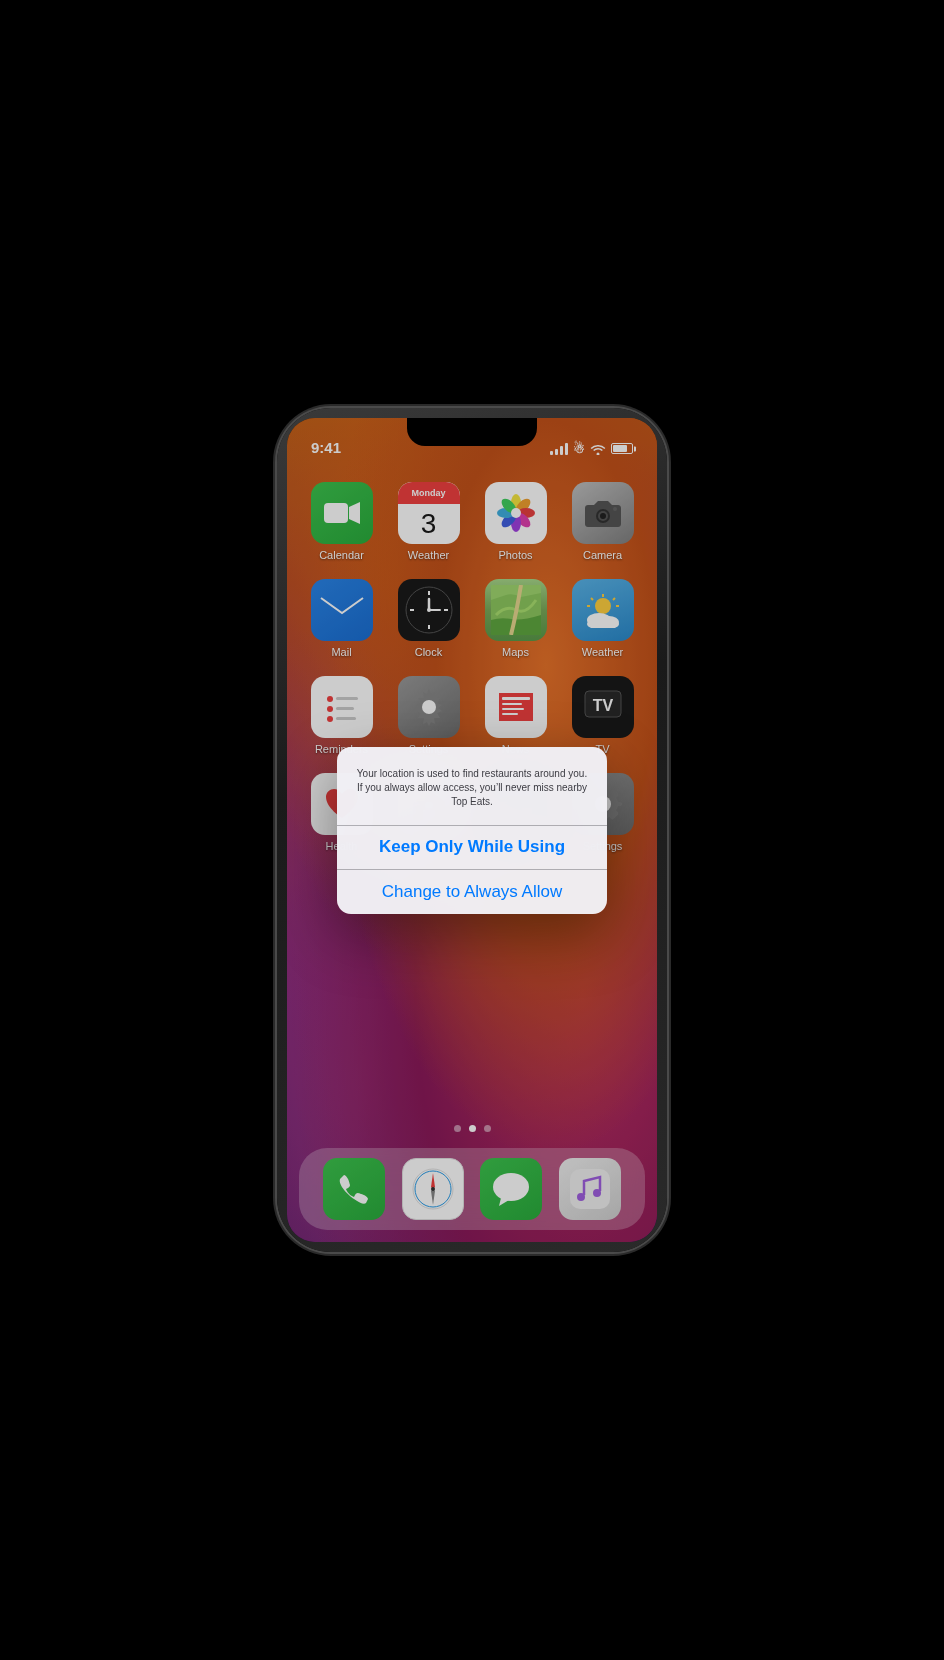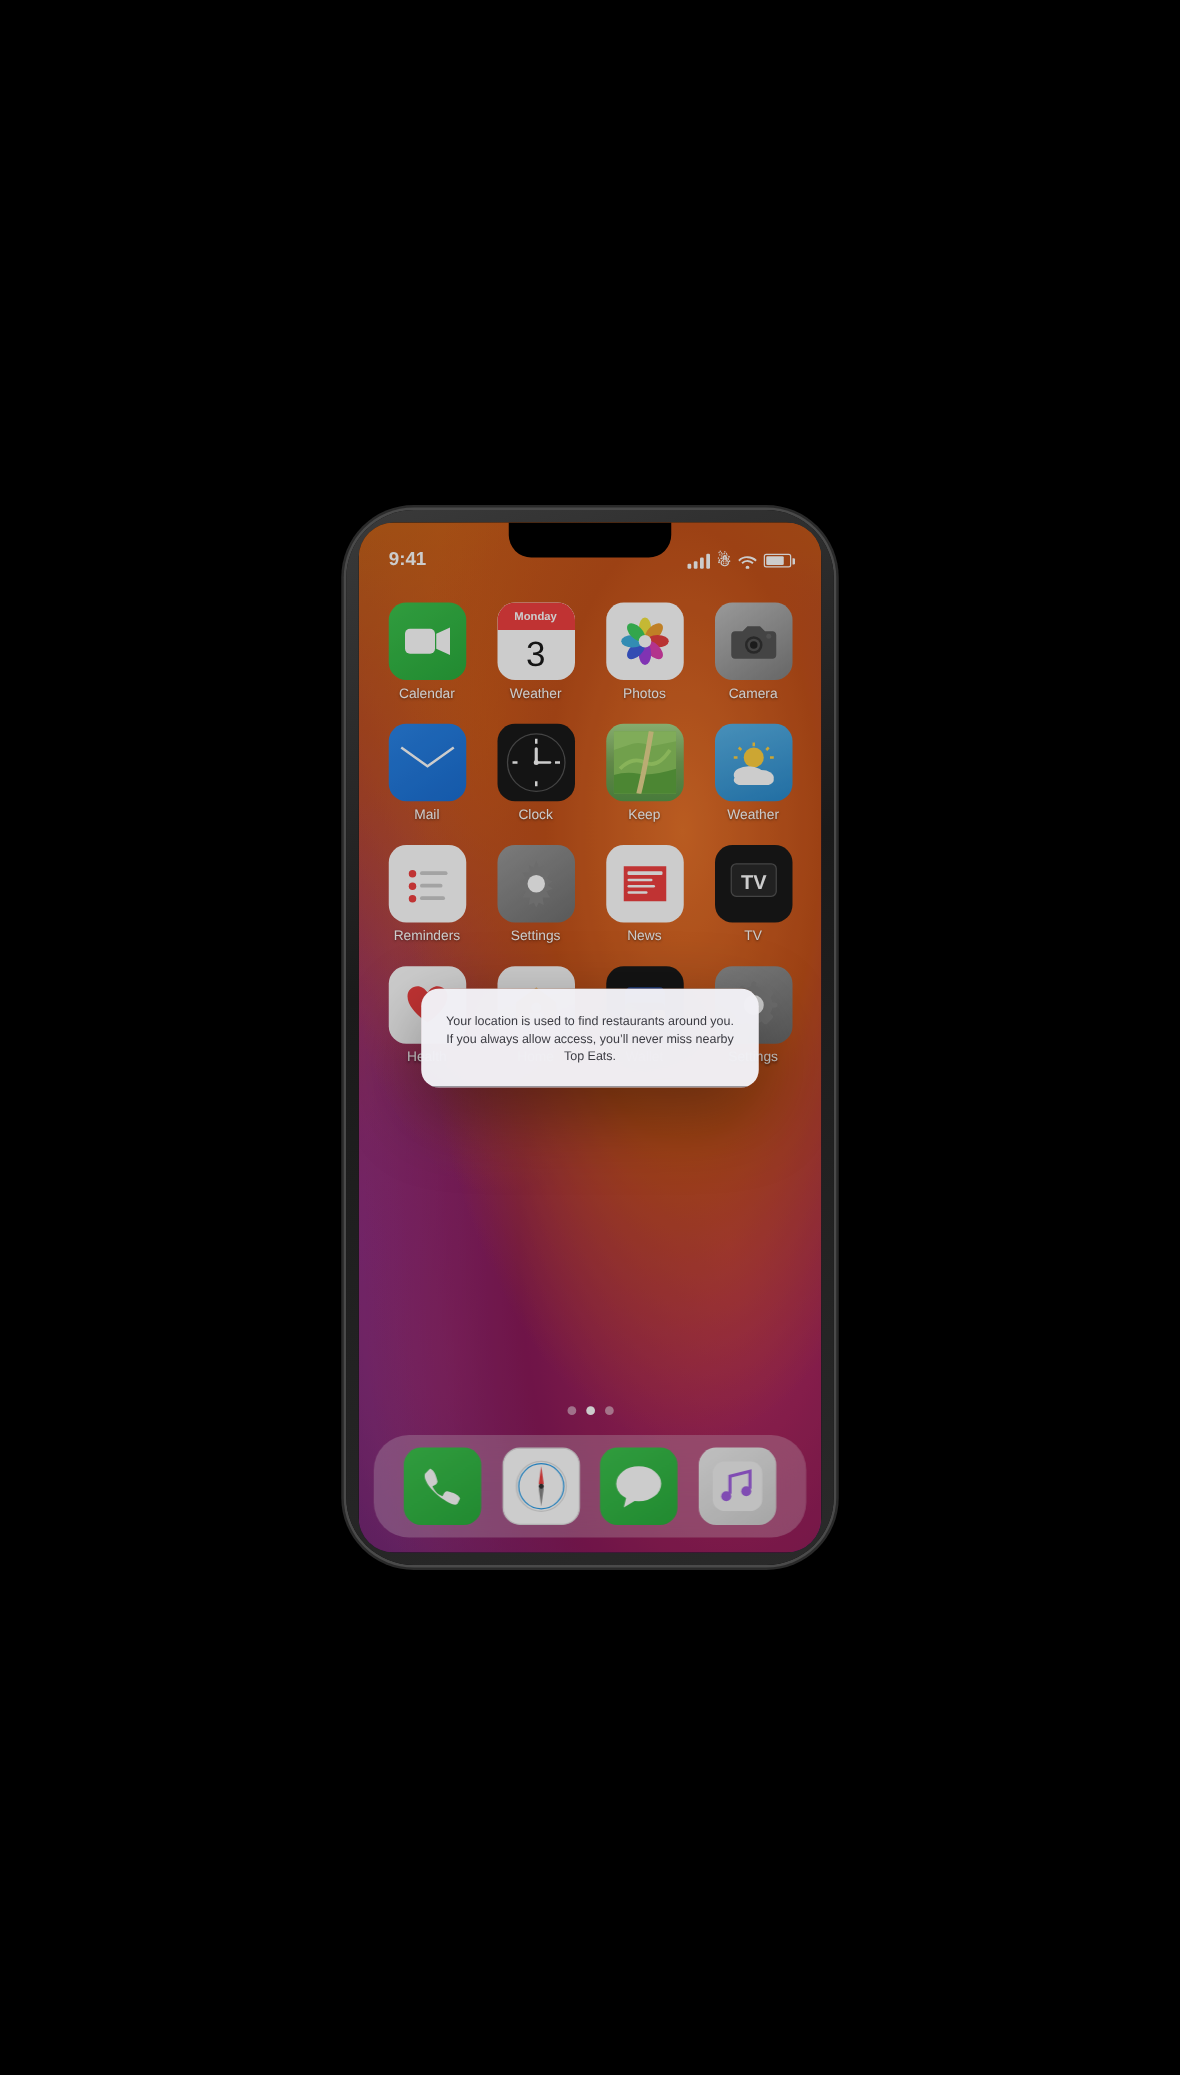--- a/index.html
+++ b/index.html
@@ -396,21 +396,21 @@
           <div class="app-icon" style="background:linear-gradient(180deg, #a8d88a 0%, #7aaa5a 50%, #5a9a4a 100%);">
             <svg width="50" height="50" viewBox="0 0 50 50">
               <rect width="50" height="50" fill="#8ec860"></rect>
               <path d="M5 30 Q15 20 25 25 Q35 30 45 15" stroke="#aae070" stroke-width="3" fill="none"></path>
               <path d="M0 35 Q10 32 20 34 Q30 36 50 30 L50 50 L0 50Z" fill="#60a840"></path>
               <path d="M15 10 Q22 8 30 12 L50 8 L50 0 L0 0 L0 15Z" fill="#a0d870"></path>
 
               <path d="M20 50 Q25 30 30 0" stroke="#e8d890" stroke-width="4" fill="none"></path>
             </svg>
           </div>
-          <span class="app-label">Keep</span>
+          <span class="app-label">Maps</span>
         </div>
 
         <div class="app-icon-wrapper">
           <div class="app-icon" style="background:linear-gradient(160deg, #5ab4e8, #2a8acc);">
             <svg width="44" height="36" viewBox="0 0 44 36">
               <circle cx="22" cy="14" r="8" fill="#ffd040"></circle>
 
               <line x1="22" y1="2" x2="22" y2="5" stroke="#ffd040" stroke-width="2"></line>
               <line x1="34" y1="6" x2="32" y2="8" stroke="#ffd040" stroke-width="2"></line>
               <line x1="38" y1="14" x2="35" y2="14" stroke="#ffd040" stroke-width="2"></line>
@@ -567,18 +567,20 @@
       </div>
 
     </div>
 
     <div class="alert-overlay">
       <div class="alert-box">
         <div class="alert-content">
           <div class="alert-message">Your location is used to find restaurants around you. If you always allow access, you’ll never miss nearby Top Eats.</div>
         </div>
         <div class="alert-divider"></div>
+        <button class="alert-button bold">Keep Only While Using</button>
         <div class="alert-divider"></div>
+        <button class="alert-button">Change to Always Allow</button>
       </div>
     </div>
 
   </div>
 </div>
 
 </body></html>

